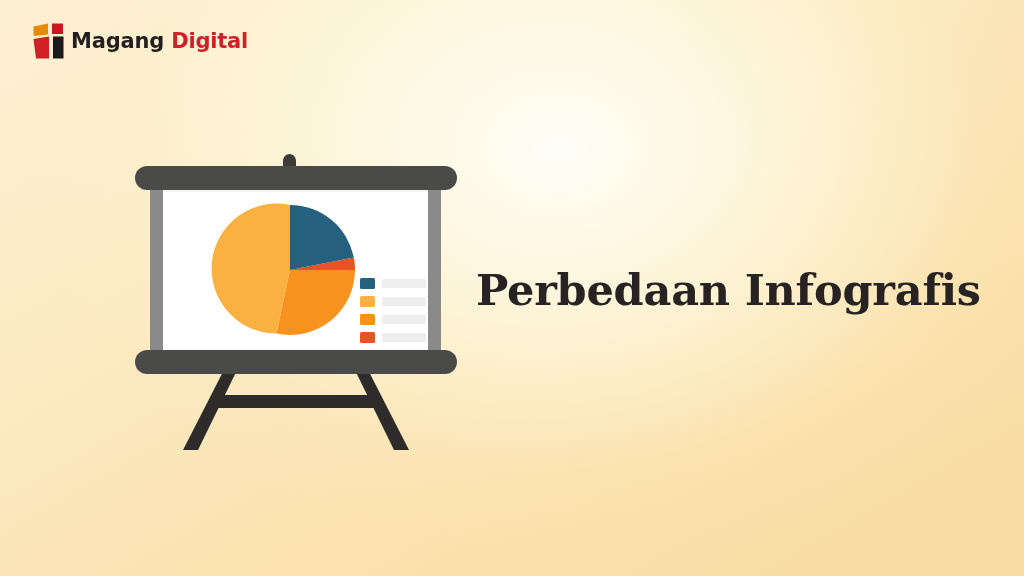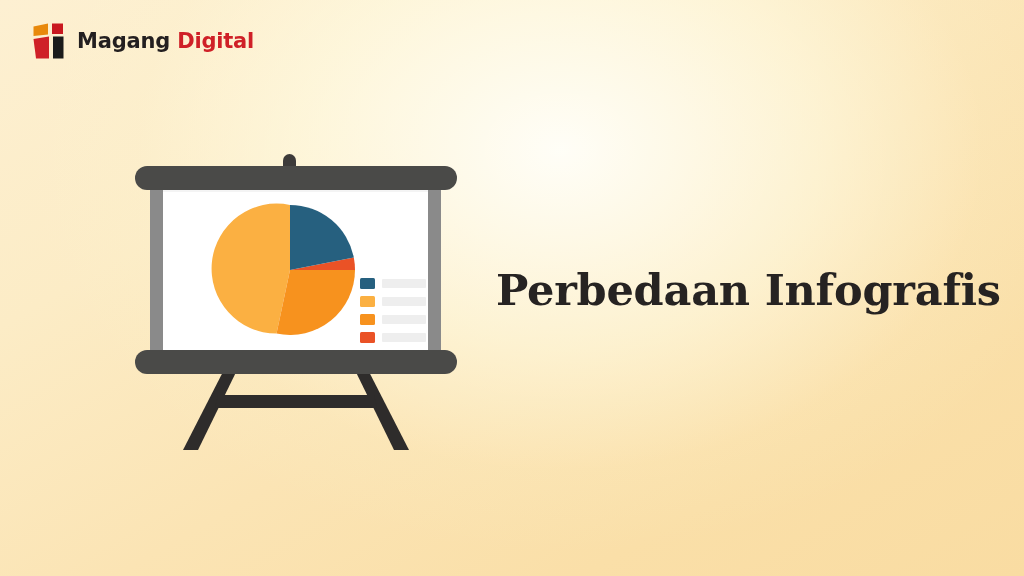--- a/index.html
+++ b/index.html
@@ -32,21 +32,21 @@
     overflow: hidden;
   }
 
   
   #logo {
     position: absolute;
     left: 32px;
     top: 22px;
     display: flex;
     align-items: center;
-    gap: 11px;
+    gap: 5px;
   }
   #logo-mark {
     width: 34px;
     height: 38px;
     display: block;
   }
   #logo-text {
     font-family: "DejaVu Sans", sans-serif;
     font-size: 21px;
     font-weight: bold;
@@ -63,21 +63,21 @@
     left: 128px;
     top: 152px;
     width: 336px;
     height: 300px;
   }
   #board-svg { display: block; }
 
   
   #headline {
     position: absolute;
-    left: 496px;
+    left: 476px;
     top: 234px;
     width: 460px;
     font-family: "DejaVu Serif", "Liberation Serif", serif;
     font-size: 43px;
     line-height: 1.28;
     color: #262322;
     letter-spacing: -0.2px;
   }
   #headline .ln { display: block; white-space: nowrap; }
 </style>

